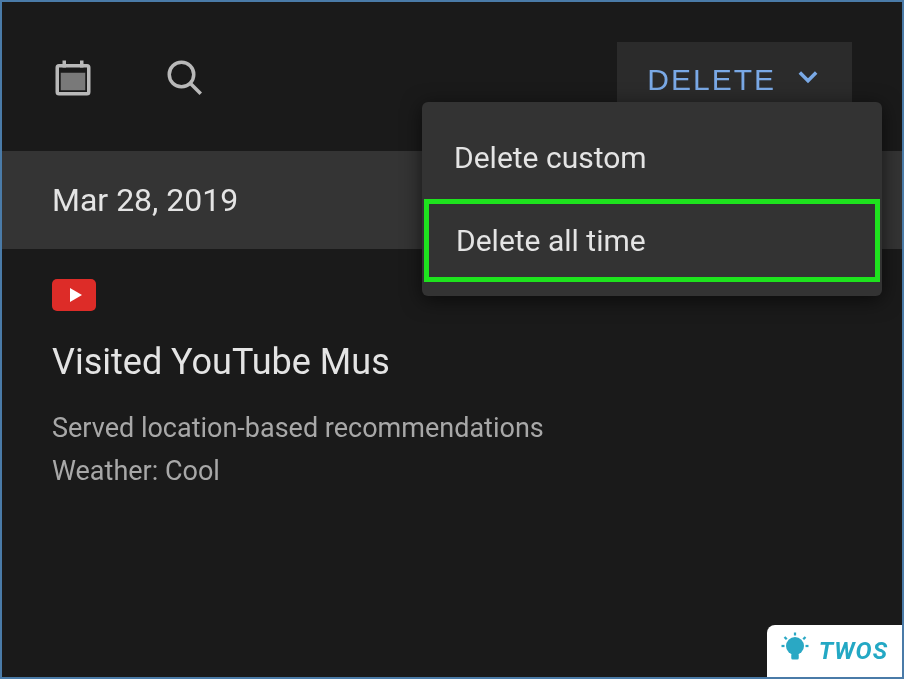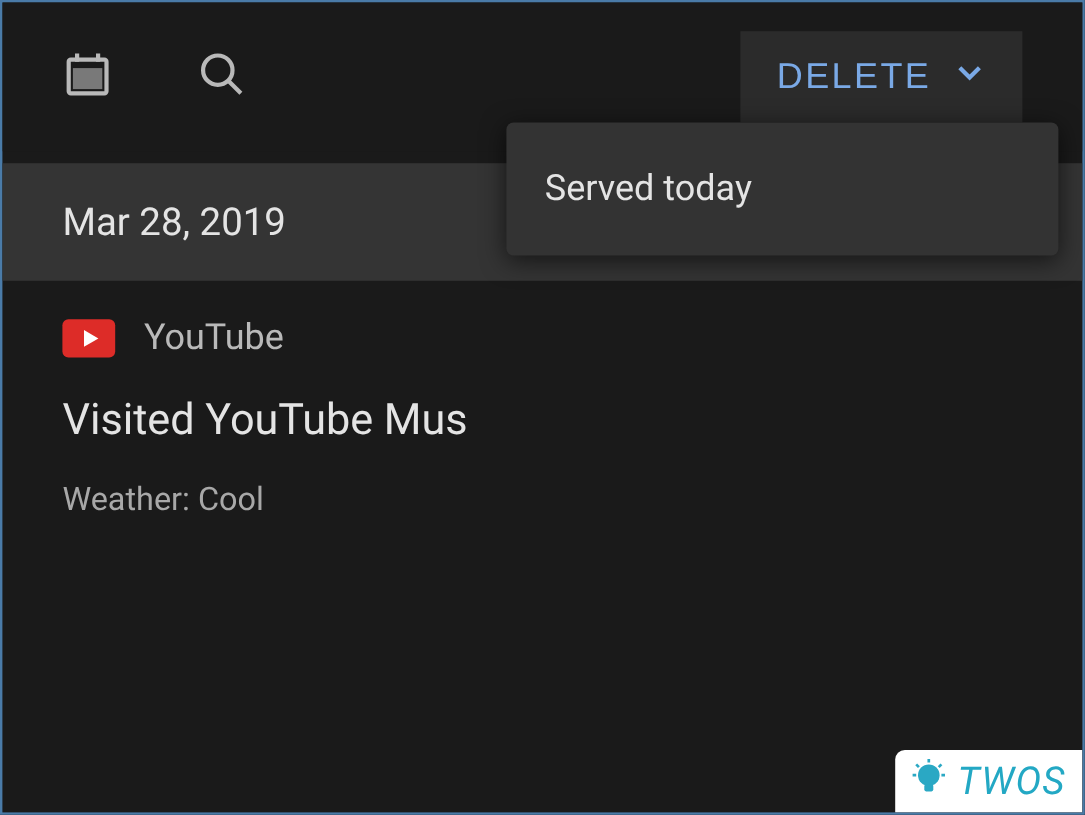--- a/index.html
+++ b/index.html
@@ -13,20 +13,21 @@
     position: relative;
     border: 2px solid #4a7ba8;
   }
 
   .toolbar {
     display: flex;
     align-items: center;
     padding: 24px 50px;
     gap: 70px;
     background: #1a1a1a;
+    margin-top: 16px;
   }
 
   .calendar-icon {
     width: 42px;
     height: 42px;
     color: #b9b9b9;
   }
 
   .search-icon {
     width: 42px;
@@ -140,22 +141,22 @@
     display: flex;
     align-items: center;
     gap: 6px;
     padding: 6px 14px 6px 10px;
     border-top-left-radius: 8px;
   }
   .bulb {
     width: 36px; height: 36px;
   }
   .watermark-text {
-    font-weight: 400;
-    font-size: 32px;
+    font-weight: 700;
+    font-size: 24px;
     font-style: italic;
     letter-spacing: 1px;
     color: #23a8c4;
   }
 </style>
 </head>
 <body>
 
 <div class="toolbar">
   <span>
@@ -182,28 +183,29 @@
   </button>
 </div>
 
 <div class="date-header">Mar 28, 2019</div>
 
 <div class="content">
   <div class="source-row">
     <span class="yt-logo">
       <span class="yt-triangle"></span>
     </span>
-    <span class="source-label">YouTube</span>
   </div>
   <div class="activity-title">Visited YouTube Mus</div>
+  <div class="detail-line">Served location-based recommendations</div>
   <div class="detail-line">Weather: Cool</div>
 </div>
 
 <div class="dropdown">
-  <div class="dropdown-item">Served today</div>
+  <div class="dropdown-item">Delete custom</div>
+  <div class="dropdown-item highlighted">Delete all time</div>
 </div>
 
 <div class="watermark">
   <span>
     <svg class="bulb" viewBox="0 0 24 24">
       <circle cx="12" cy="10" r="6" fill="#2aa8c4"></circle>
       <rect x="9.5" y="15" width="5" height="4" rx="1" fill="#2aa8c4"></rect>
       <line x1="12" y1="1" x2="12" y2="3" stroke="#2aa8c4" stroke-width="1.5"></line>
       <line x1="3" y1="10" x2="5" y2="10" stroke="#2aa8c4" stroke-width="1.5"></line>
       <line x1="19" y1="10" x2="21" y2="10" stroke="#2aa8c4" stroke-width="1.5"></line>

